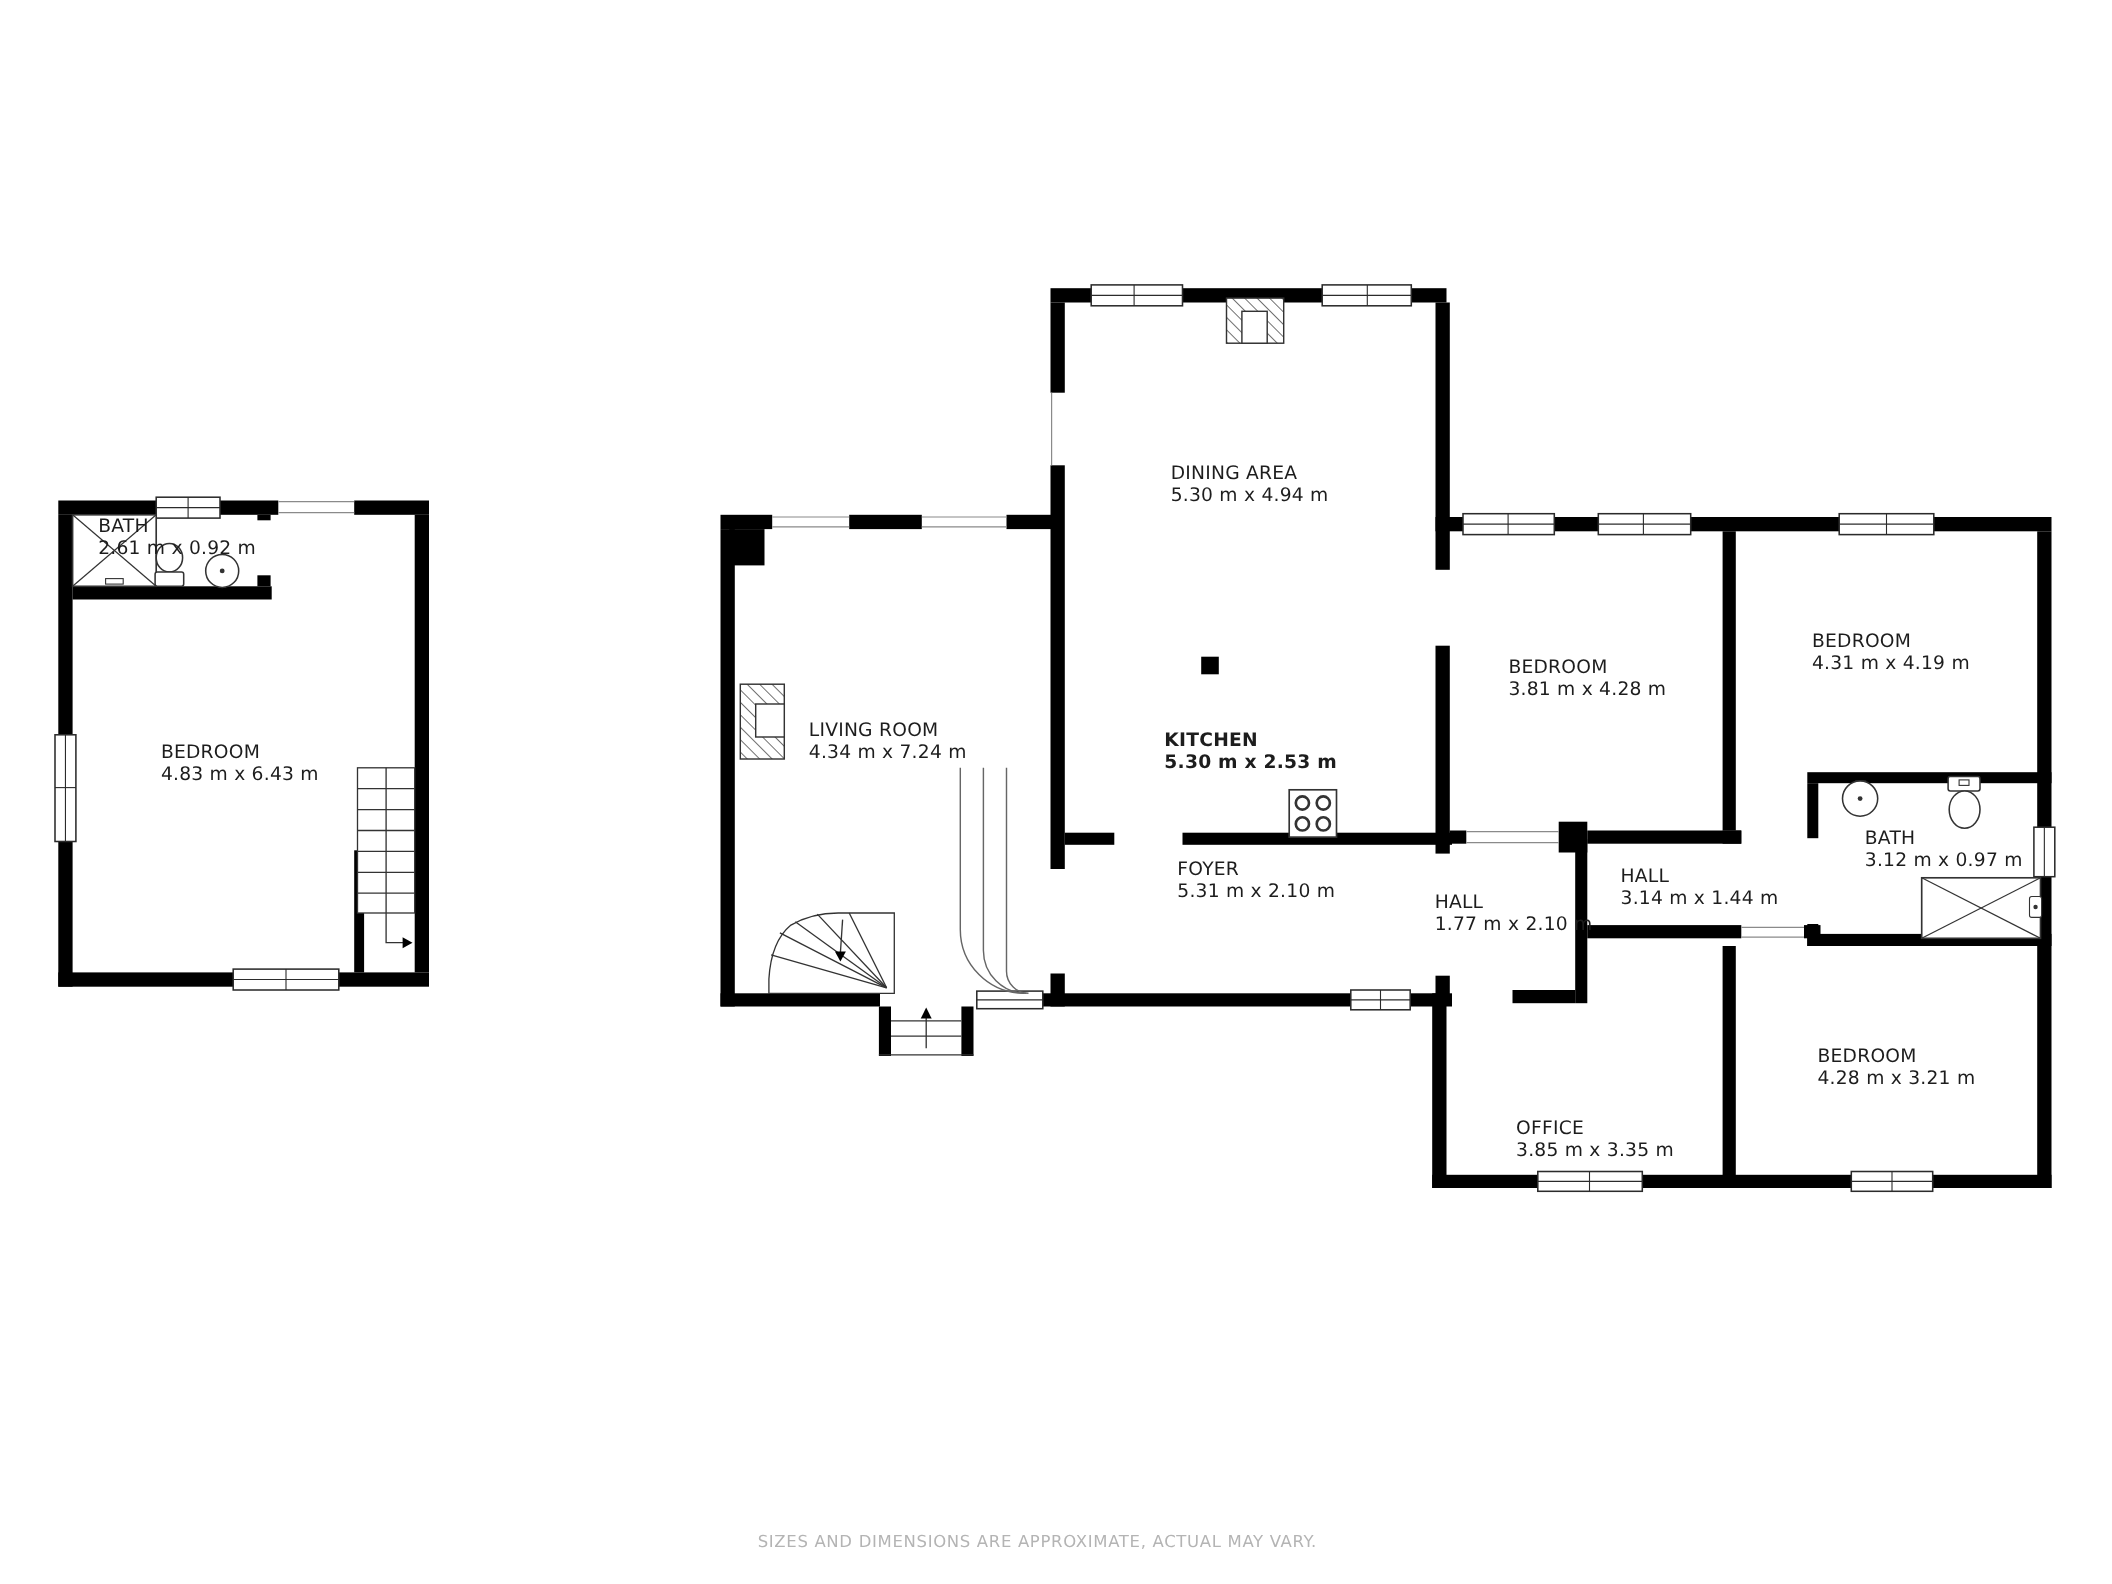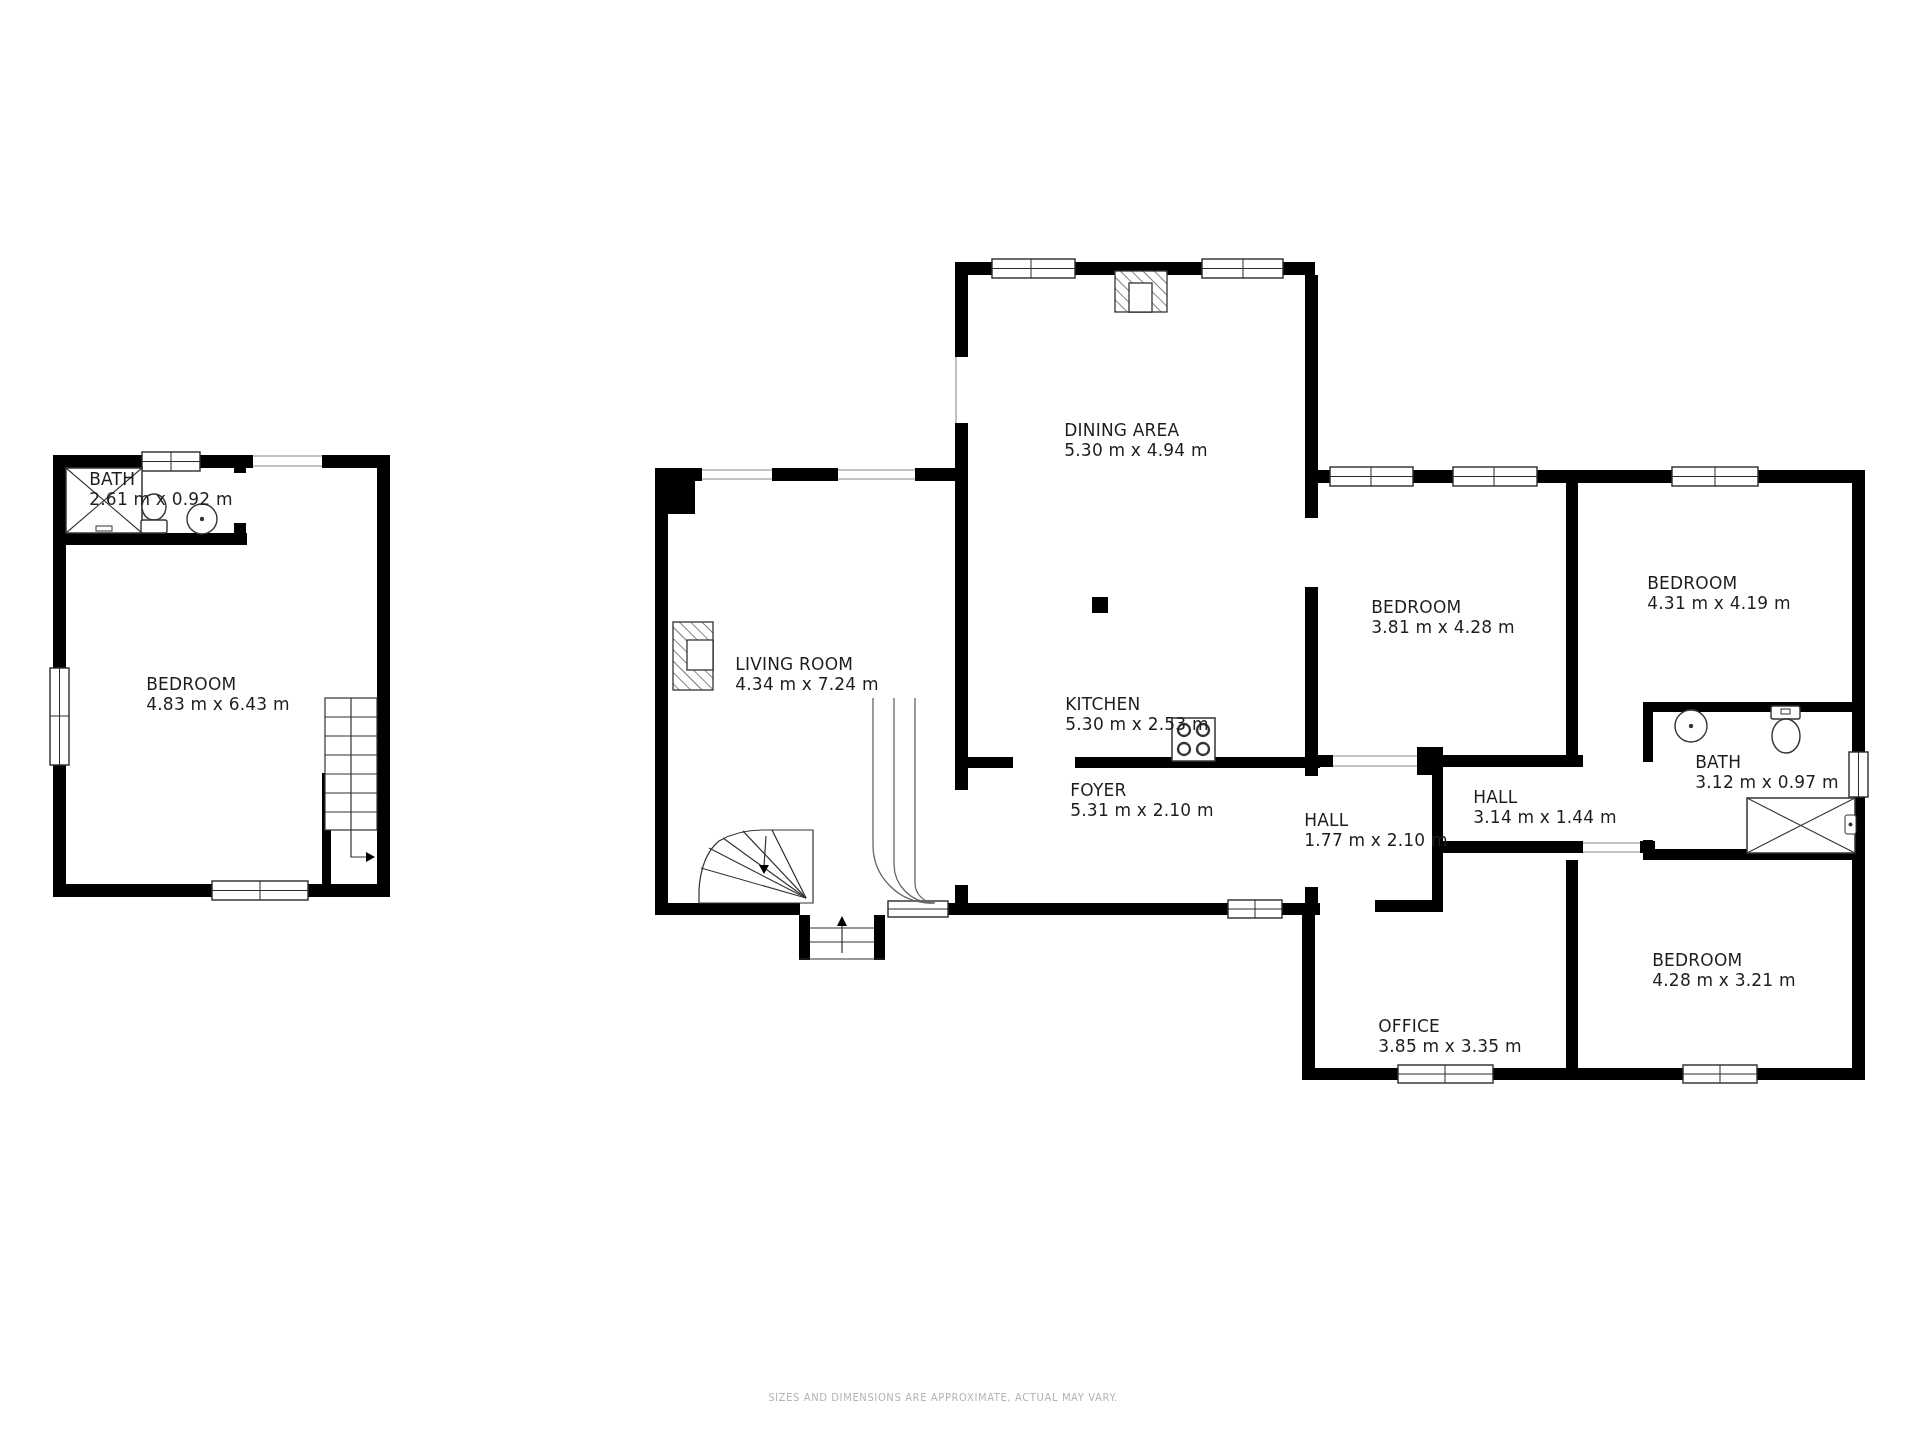--- a/index.html
+++ b/index.html
@@ -27,21 +27,21 @@
     transform: translateX(-50%);
     font-size: 17px;
     line-height: 20px;
     color: #1d1d1d;
     white-space: nowrap;
     letter-spacing: 0.2px;
   }
   .footer-note {
     position: absolute;
     transform: translateX(-50%);
-    font-size: 10px;
+    font-size: 15px;
     color: #b4b4b4;
     letter-spacing: 0.6px;
     white-space: nowrap;
   }
 </style>
 </head>
 <body>
 
 <div class="page">
 
@@ -309,21 +309,21 @@
       <div>4.83 m x 6.43 m</div>
   </div>
   <div class="rlabel" style="left:1136px; top:420px;">
     <div>DINING AREA</div>
       <div>5.30 m x 4.94 m</div>
   </div>
   <div class="rlabel" style="left:807px;  top:654px;">
     <div>LIVING ROOM</div>
       <div>4.34 m x 7.24 m</div>
   </div>
-  <div class="rlabel" style="left:1137px; top:694px;">
+  <div class="rlabel" style="left:1137px; top:663px;font-weight:bold;">
     <div>KITCHEN</div>
       <div>5.30 m x 2.53 m</div>
   </div>
   <div class="rlabel" style="left:1142px; top:780px;">
     <div>FOYER</div>
       <div>5.31 m x 2.10 m</div>
   </div>
   <div class="rlabel" style="left:1376px; top:810px;">
     <div>HALL</div>
       <div>1.77 m x 2.10 m</div>

